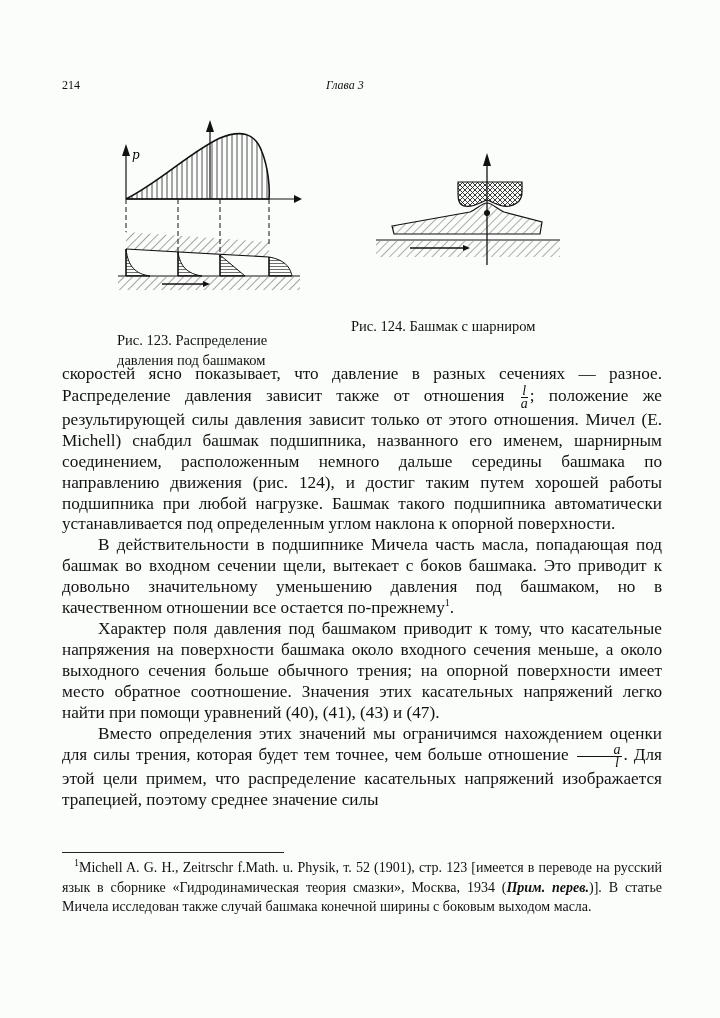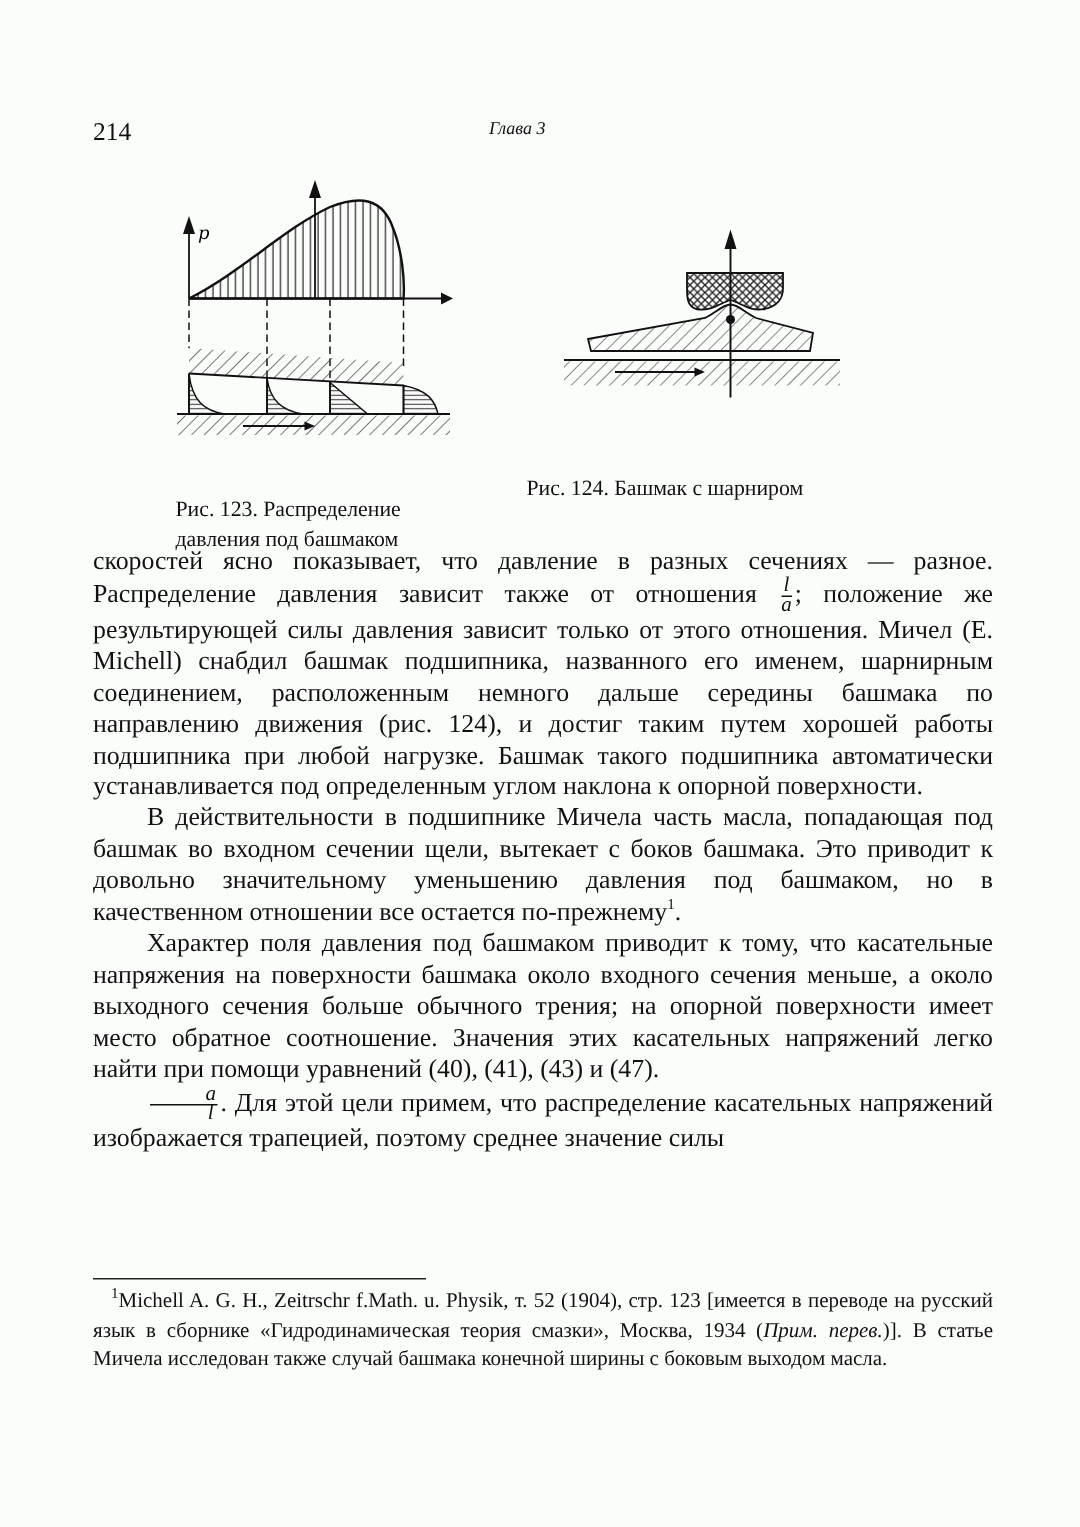--- a/index.html
+++ b/index.html
@@ -1,21 +1,21 @@
 <!DOCTYPE html>
 <html><head>
 <meta charset="utf-8">
 <style>
   html, body { margin: 0; padding: 0; }
   body {
     width: 720px; height: 1018px; background: #fbfdfb; position: relative; overflow: hidden;
     font-family: "DejaVu Serif", "Liberation Serif", serif; color: #111;
   }
   .header { position: absolute; top: 78px; left: 62px; width: 600px; height: 22px; font-size: 16px; }
-  .page-num { position: absolute; left: 0; top: 0; font-family: "Liberation Serif", serif; font-size: 17px; }
+  .page-num { position: absolute; left: 0; top: 0; font-family: "Liberation Serif", serif; font-size: 12px; }
   .running-head { position: absolute; left: 264px; top: 0; font-style: italic; font-family: "Liberation Serif", serif; font-size: 12px; }
   .fig { position: absolute; }
   .fig123 { left: 110px; top: 112px; width: 200px; height: 180px; }
   .fig124 { left: 360px; top: 150px; width: 200px; height: 120px; }
   .caption { position: absolute; font-family: "Liberation Serif", serif; font-size: 14.5px; line-height: 20px; }
   .cap123 { left: 117px; top: 330px; width: 200px; }
   .cap124 { left: 351px; top: 316px; width: 220px; }
   .body-text {
     position: absolute; left: 62px; top: 364px; width: 600px;
     font-family: "Liberation Serif", serif; font-size: 17.2px; line-height: 20.9px; text-align: justify;
@@ -25,21 +25,21 @@
   .frac { display: inline-block; vertical-align: middle; text-align: center; font-style: italic; font-size: 14px; line-height: 12px; margin: 0 2px; }
   .frac span { display: block; }
   .frac .num { border-bottom: 1px solid #111; padding: 0 1px; }
   sup { font-size: 10px; line-height: 0; }
   .footnote-rule { position: absolute; left: 62px; top: 852px; width: 222px; border-top: 1px solid #222; }
   .footnote {
     position: absolute; left: 62px; top: 858px; width: 600px;
     font-family: "Liberation Serif", serif; font-size: 14px; line-height: 19.5px; text-align: justify;
     text-indent: 12px;
   }
-  .footnote i { font-weight: normal; }
+  .footnote i { font-weight: bold; }
 </style>
 </head>
 <body>
 
 <div class="header">
   <span class="page-num">214</span>
   <span class="running-head">Глава 3</span>
 </div>
 
 <svg class="fig fig123" viewBox="0 0 200 180" width="200" height="180">
@@ -119,20 +119,20 @@
 
 <div class="body-text">
   <p>
     <span>скоростей ясно показывает, что давление в разных сечениях — разное. Распределение давления зависит также от отношения </span><span class="frac"><span class="num">l</span><span class="den">a</span></span><span>; положение же результирующей силы давления зависит только от этого отношения. Мичел (E. Michell) снабдил башмак подшипника, названного его именем, шарнирным соединением, расположенным немного дальше середины башмака по направлению движения (рис. 124), и достиг таким путем хорошей работы подшипника при любой нагрузке. Башмак такого подшипника автоматически устанавливается под определенным углом наклона к опорной поверхности.</span>
   </p>
   <p class="indent">
     <span>В действительности в подшипнике Мичела часть масла, попадающая под башмак во входном сечении щели, вытекает с боков башмака. Это приводит к довольно значительному уменьшению давления под башмаком, но в качественном отношении все остается по-прежнему</span><sup>1</sup><span>.</span>
   </p>
   <p class="indent">Характер поля давления под башмаком приводит к тому, что касательные напряжения на поверхности башмака около входного сечения меньше, а около выходного сечения больше обычного трения; на опорной поверхности имеет место обратное соотношение. Значения этих касательных напряжений легко найти при помощи уравнений (40), (41), (43) и (47).</p>
   <p class="indent">
-    <span class="frac"><span class="num">a</span><span class="den">l</span></span><span>. Для этой цели примем, что распределение касательных напряжений изображается трапецией, поэтому среднее значение силы</span>
+    <span>Вместо определения этих значений мы ограничимся нахождением оценки для силы трения, которая будет тем точнее, чем больше отношение </span><span class="frac"><span class="num">a</span><span class="den">l</span></span><span>. Для этой цели примем, что распределение касательных напряжений изображается трапецией, поэтому среднее значение силы</span>
   </p>
 </div>
 
 <div class="footnote-rule"></div>
 <div class="footnote">
-  <sup>1</sup><span>Michell A. G. H., Zeitrschr f.Math. u. Physik, т. 52 (1904), стр. 123 [имеется в переводе на русский язык в сборнике «Гидродинамическая теория смазки», Москва, 1934 (</span><i>Прим. перев.</i><span>)]. В статье Мичела исследован также случай башмака конечной ширины с боковым выходом масла.</span>
+  <sup>1</sup><span>Michell A. G. H., Zeitrschr f.Math. u. Physik, т. 52 (1901), стр. 123 [имеется в переводе на русский язык в сборнике «Гидродинамическая теория смазки», Москва, 1934 (</span><i>Прим. перев.</i><span>)]. В статье Мичела исследован также случай башмака конечной ширины с боковым выходом масла.</span>
 </div>
 
 </body></html>

